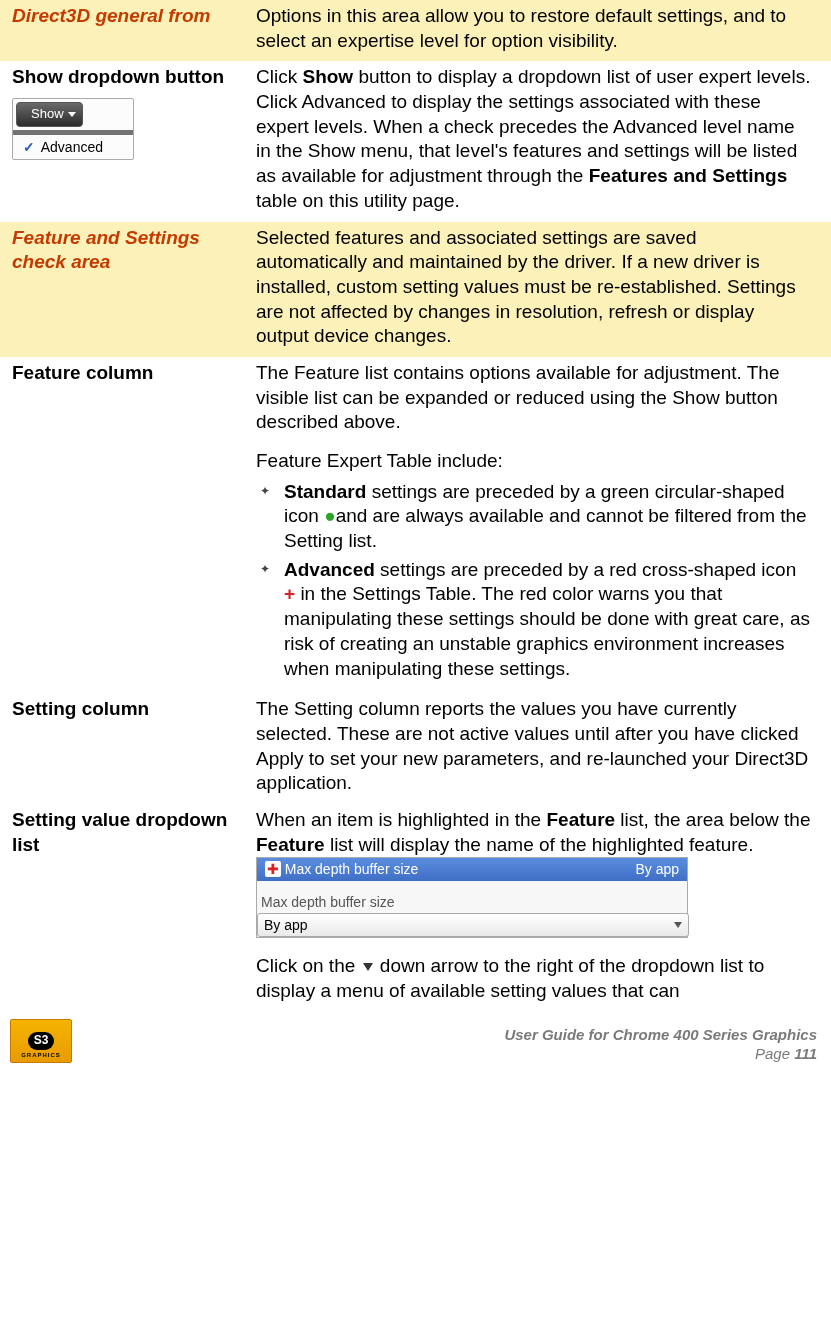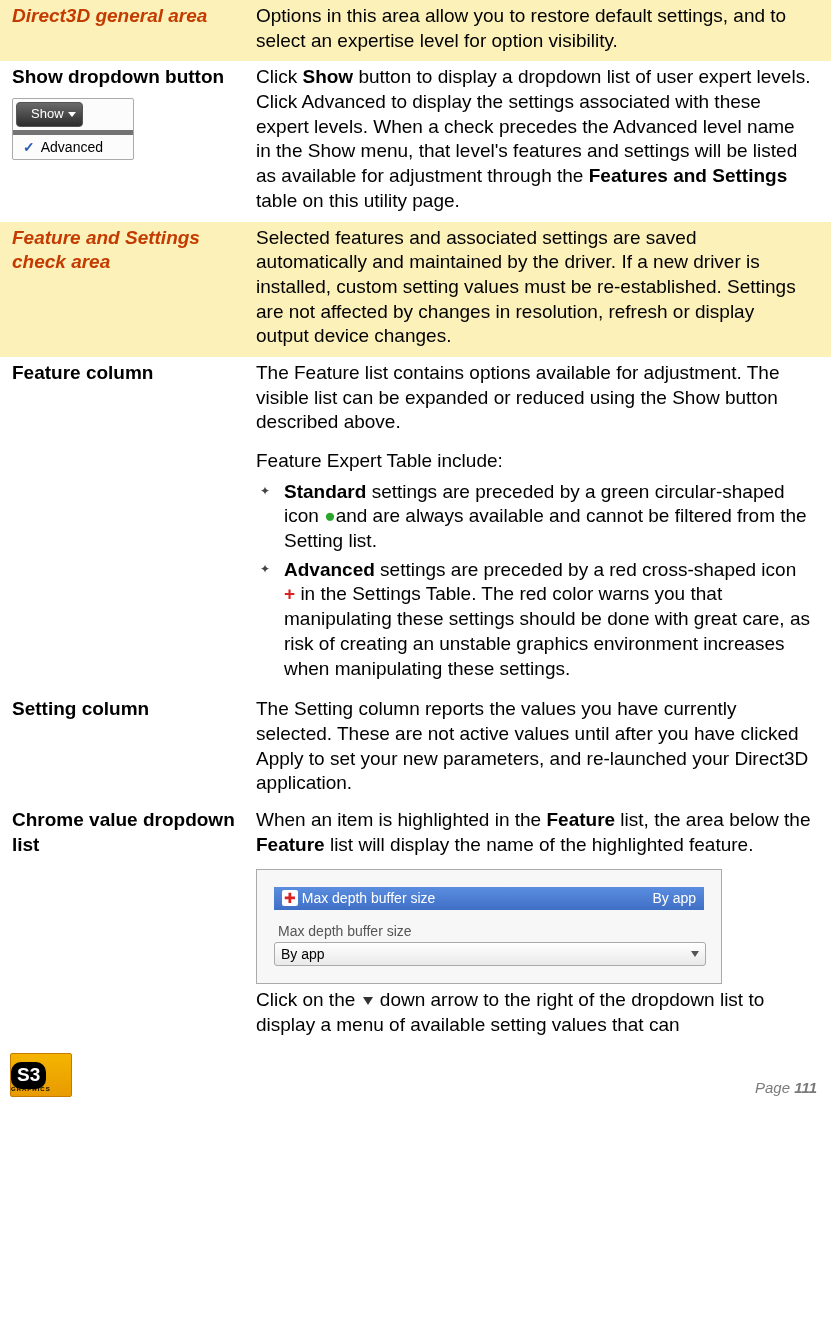--- a/index.html
+++ b/index.html
@@ -97,22 +97,22 @@
     width:0;height:0;
     border-left:5px solid transparent;
     border-right:5px solid transparent;
     border-top:8px solid #333;
     vertical-align: middle;
     margin: 0 2px;
   }
   .feature-row-box {
     border: 1px solid #aaa;
     background: #f7f7f7;
-    padding: 17px;
-    margin-top: 12px;
+    padding: 0;
+    margin-top: 0;
     font-size: 14px;
     width: 430px;
   }
   .feature-sel {
     display:flex;
     justify-content: space-between;
     background: linear-gradient(#5a8de0,#3f6fc5);
     color: #fff;
     padding: 2px 8px;
   }
@@ -134,42 +134,42 @@
   }
   .footer {
     display:flex; align-items:flex-end;
     padding: 8px 14px 8px 10px;
   }
   .logo {
     width: 60px; height: 42px;
     background: linear-gradient(#f5b400,#e89b00);
     border: 1px solid #c87a00;
     border-radius: 2px;
-    display:flex; align-items:center; justify-content:flex-start;
-    color:#000; font-weight:bold; font-size:19px;
+    display:flex; align-items:center; justify-content:center;
+    color:#000; font-weight:bold; font-size:12px;
     position:relative;
   }
   .logo span.s3 { background:#000;color:#fff;border-radius:10px;padding:1px 6px;font-family:Arial;}
   .logo:after{
     content:"GRAPHICS";
     position:absolute; bottom:2px; font-size:6px; letter-spacing:1px; color:#000;
   }
   .footer-text {
     flex:1; text-align:right;
     color:#7a7a7a; font-style:italic; font-size:15px; line-height:1.25;
   }
 </style>
 </head>
 <body>
 
 <table class="doc">
 
   <tbody>
       <tr class="section">
-    <td class="col1"><span class="section-title">Direct3D general area</span></td>
+    <td class="col1"><span class="section-title">Direct3D general from</span></td>
     <td class="col2">Options in this area allow you to restore default settings, and to select an expertise level for option visibility.</td>
   </tr>
 
   <tr>
     <td class="col1">
       <div class="bold">Show dropdown button</div>
       <div class="show-widget">
         <div class="show-btn">Show</div>
         <div class="adv-row">
           <span class="chk">✓</span><span>Advanced</span>
@@ -208,43 +208,44 @@
   <tr>
     <td class="col1">
           <div class="bold">Setting column</div>
         </td>
     <td class="col2">The Setting column reports the values you have currently selected. These are not active values until after you have clicked Apply to set your new parameters, and re-launched your Direct3D application.</td>
   </tr>
 
 
   <tr>
     <td class="col1">
-          <div class="bold">Chrome value dropdown list</div>
+          <div class="bold">Setting value dropdown list</div>
         </td>
     <td class="col2">
       <span>When an item is highlighted in the </span><span class="bold">Feature</span><span> list, the area below the </span><span class="bold">Feature</span><span> list will display the name of the highlighted feature.</span>
       <div class="feature-row-box">
         <div class="feature-sel">
           <span><span class="rc">✚</span><span>Max depth buffer size</span></span>
           <span>By app</span>
         </div>
         <div class="sub-label">Max depth buffer size</div>
         <div class="dropdown">
           <span>By app</span>
           <span class="dd-arrow"></span>
         </div>
       </div>
-      <div style="margin-top:4px">
+      <div style="margin-top:16px">
         <span>Click on the </span><span class="triangle-down"></span> <span>down arrow to the right of the dropdown list to display a menu of available setting values that can</span>
       </div>
     </td>
   </tr>
 </tbody>
   </table>
 
 <div class="footer">
   <div class="logo">
       <span class="s3">S3</span>
     </div>
   <div class="footer-text">
+    <div class="bold">User Guide for Chrome 400 Series Graphics</div>
     <div><span>Page </span><span class="bold">111</span></div>
   </div>
 </div>
 
 </body></html>

